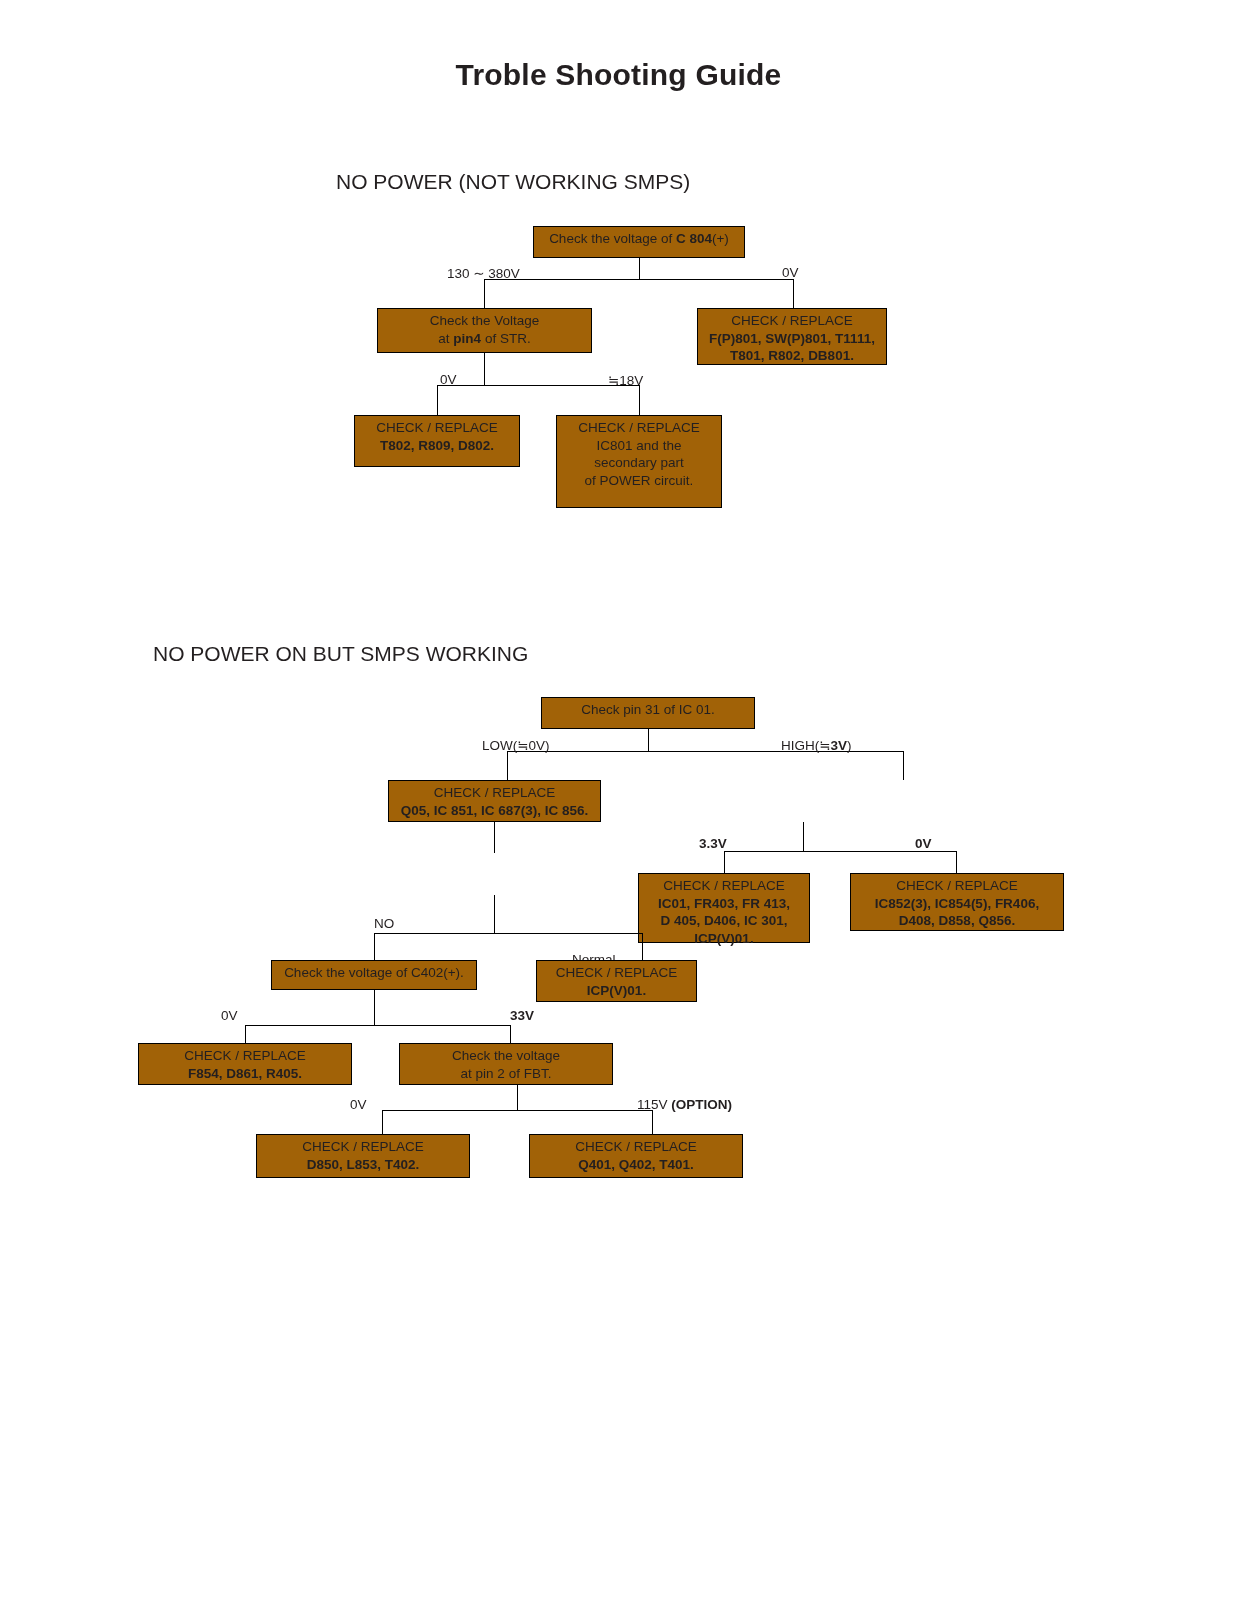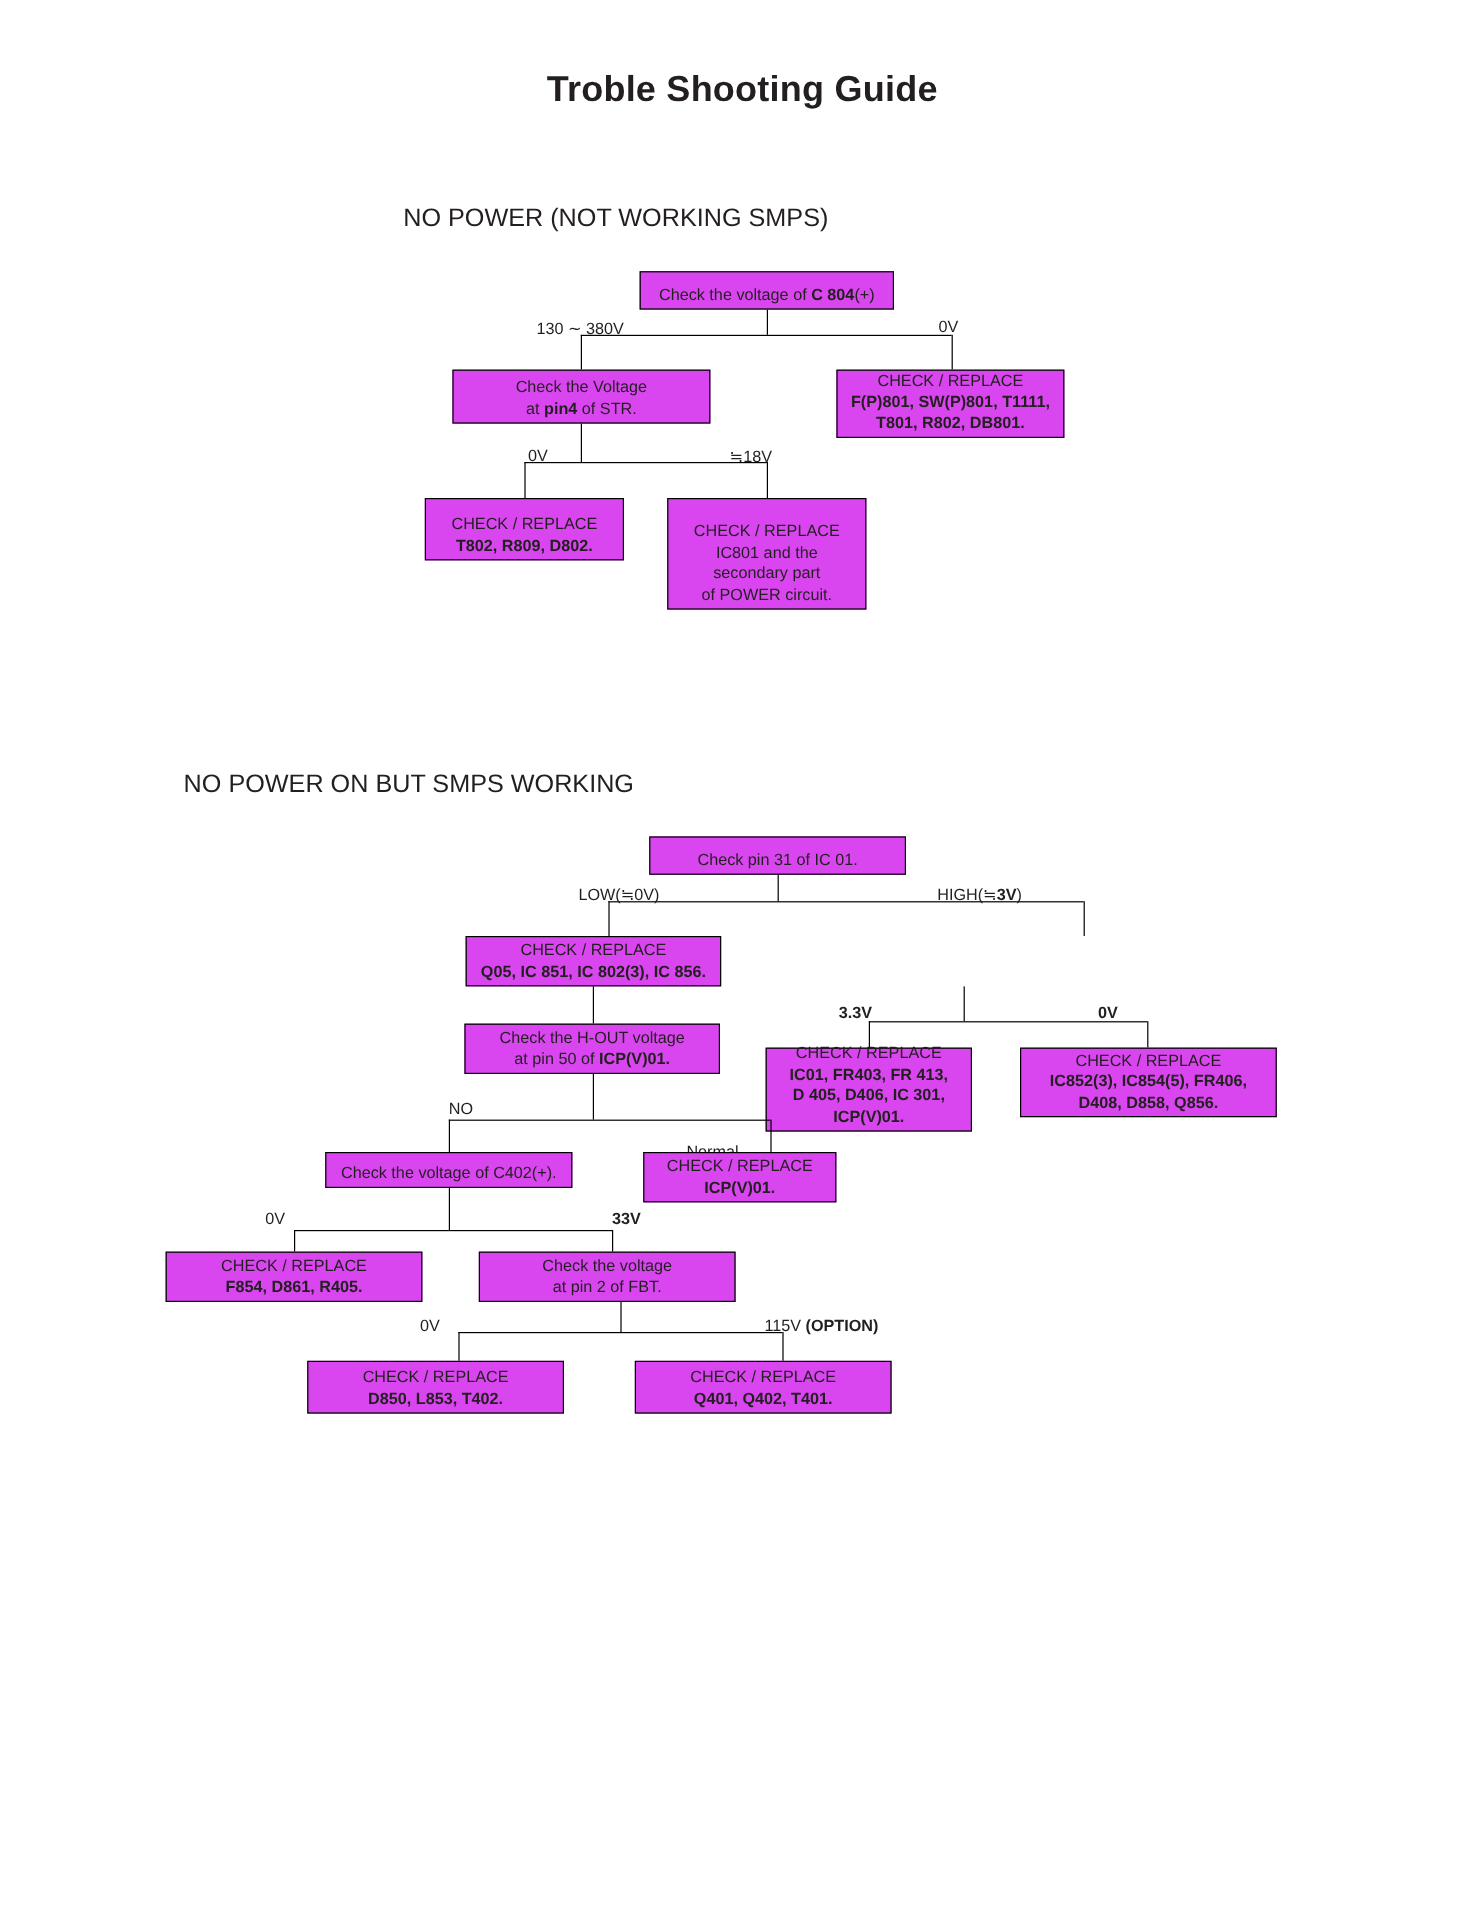--- a/index.html
+++ b/index.html
@@ -32,25 +32,25 @@
   .section-head {
     position: absolute;
     font-size: 21px;
     color: #231f20;
     white-space: nowrap;
   }
   .box {
     position: absolute;
     border: 1.4px solid #000;
     box-sizing: border-box;
-    background: #d946ef;
+    background: #a16207;
     display: flex;
     flex-direction: column;
     align-items: center;
-    justify-content: flex-end;
+    justify-content: flex-start;
     text-align: center;
     font-size: 13.5px;
     line-height: 17.5px;
     color: #231f20;
     padding: 3px 6px;
   }
   .box .ln { display: block; white-space: nowrap; }
   .box .b { font-weight: bold; }
   .edge-label {
     position: absolute;
@@ -132,30 +132,26 @@
   <div class="line-v" style="left:648px; top:729px; height:22px;"></div>
   <div class="line-h" style="left:507px; top:751px; width:396px;"></div>
   <div class="line-v" style="left:507px; top:751px; height:29px;"></div>
   <div class="line-v" style="left:903px; top:751px; height:29px;"></div>
 
   <div class="edge-label" style="left:482px; top:737px;">LOW(≒0V)</div>
   <div class="edge-label" style="left:781px; top:737px;"><span>HIGH(≒</span><span class="bold" style="font-weight:bold">3V</span><span>)</span></div>
 
   <div class="box" style="left:388px; top:780px; width:213px; height:42px;">
     <span class="ln">CHECK / REPLACE</span>
-    <span class="ln b">Q05, IC 851, IC 802(3), IC 856.</span>
+    <span class="ln b">Q05, IC 851, IC 687(3), IC 856.</span>
   </div>
 
 
   <div class="line-v" style="left:494px; top:822px; height:31px;"></div>
 
-  <div class="box" style="left:387px; top:853px; width:213px; height:42px;">
-    <span class="ln">Check the H-OUT voltage</span>
-    <span class="ln"><span>at pin 50 of  </span><span class="b">ICP(V)01.</span></span>
-  </div>
 
   <div class="line-v" style="left:803px; top:822px; height:29px;"></div>
   <div class="line-h" style="left:724px; top:851px; width:232px;"></div>
   <div class="line-v" style="left:724px; top:851px; height:22px;"></div>
   <div class="line-v" style="left:956px; top:851px; height:22px;"></div>
 
   <div class="edge-label bold" style="left:699px; top:836px;">3.3V</div>
   <div class="edge-label bold" style="left:915px; top:836px;">0V</div>
 
   <div class="box" style="left:638px; top:873px; width:172px; height:70px;">

